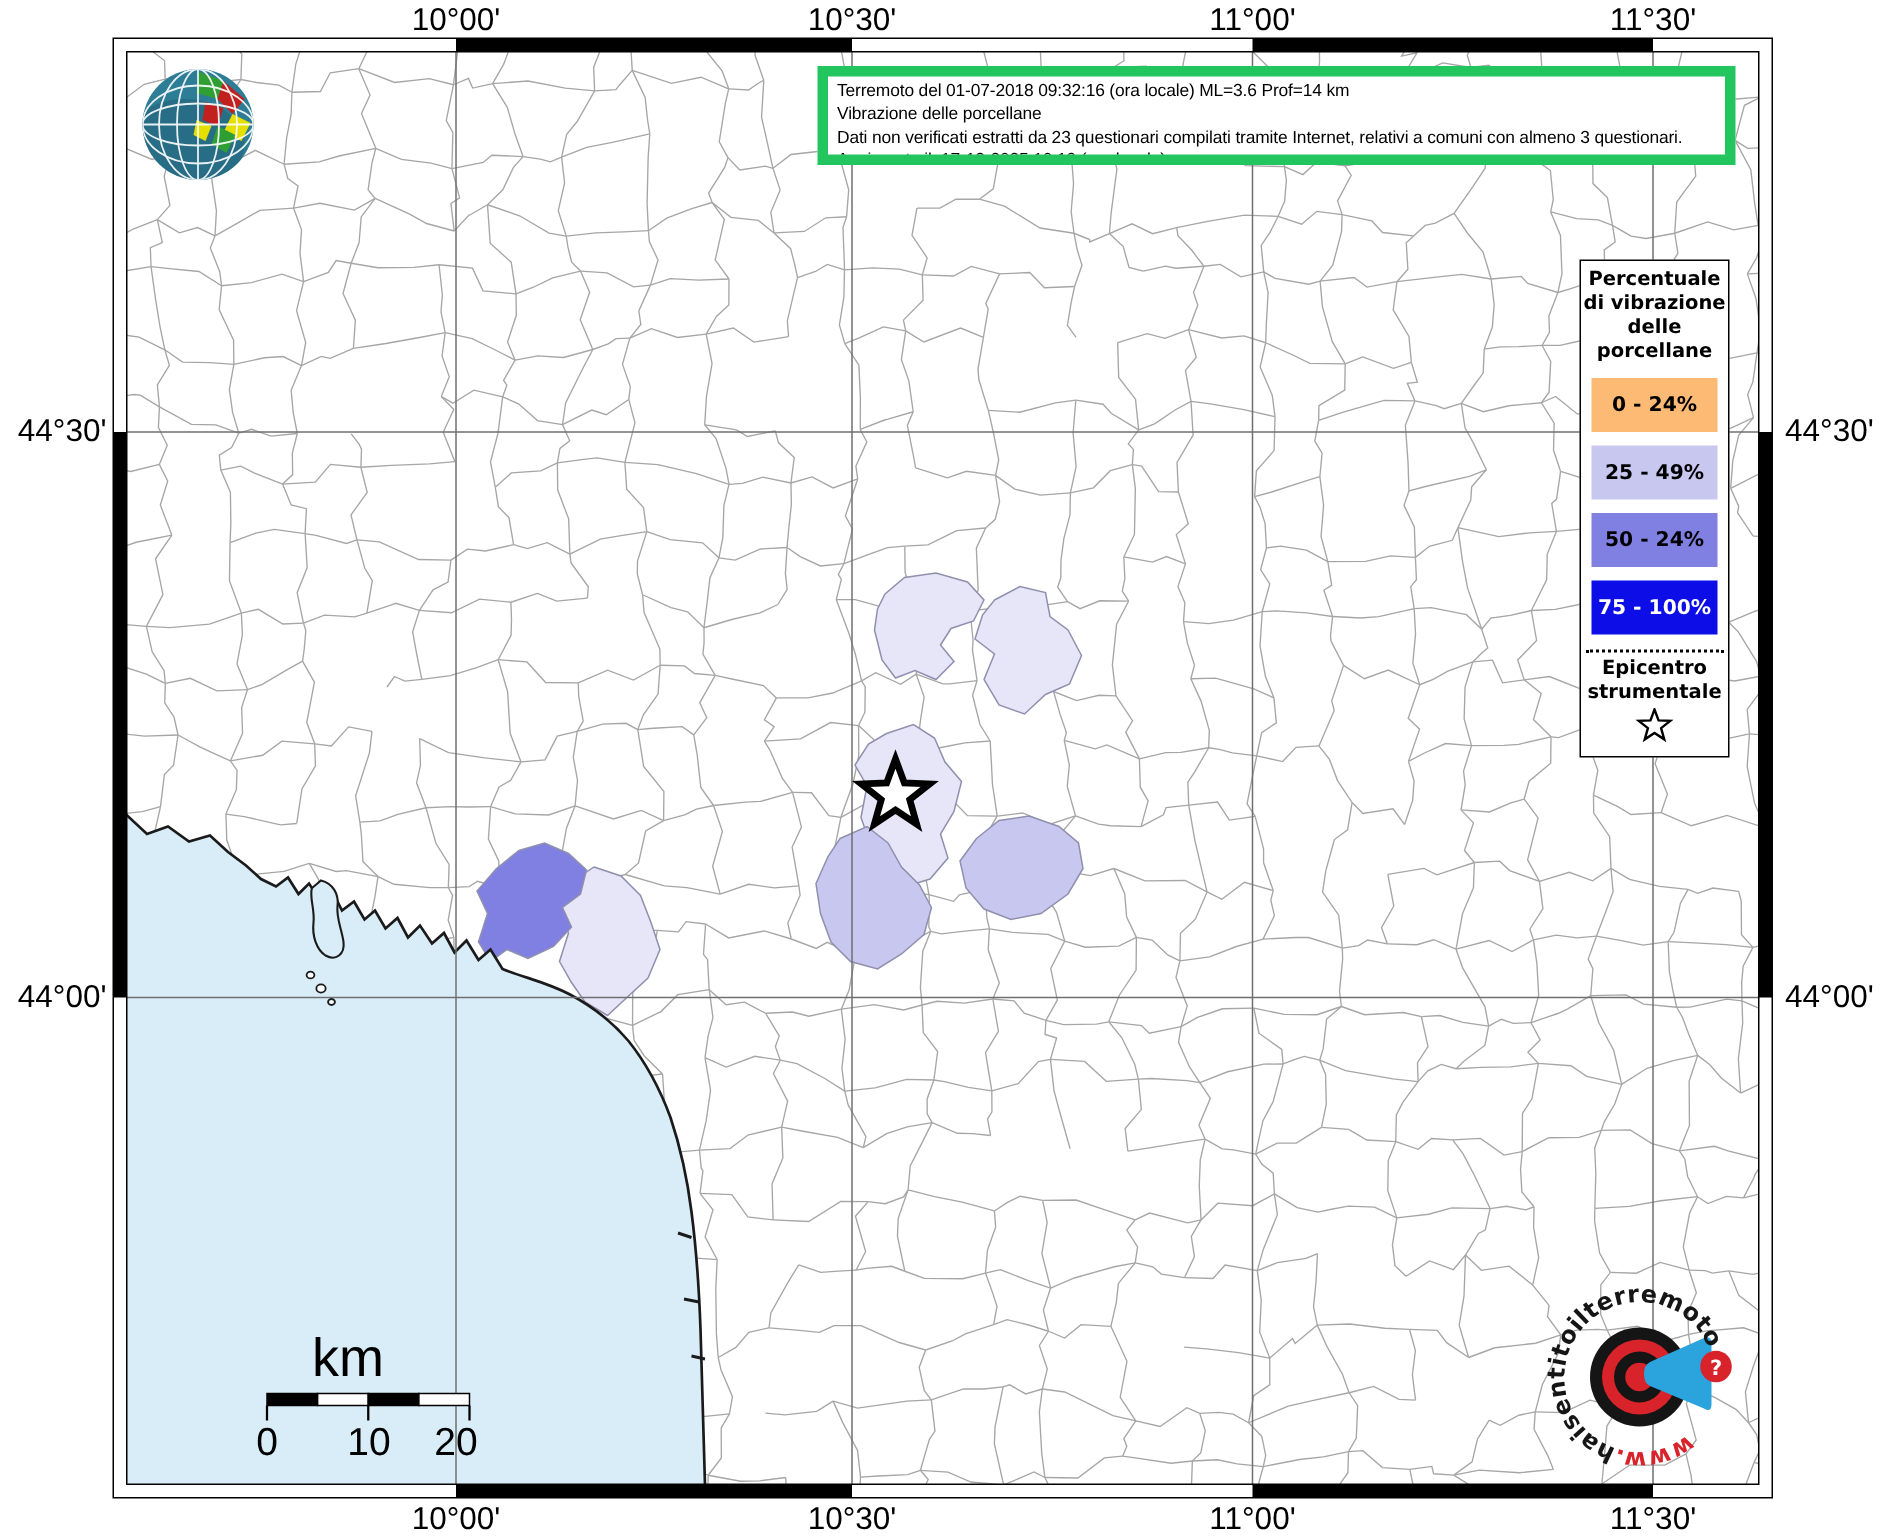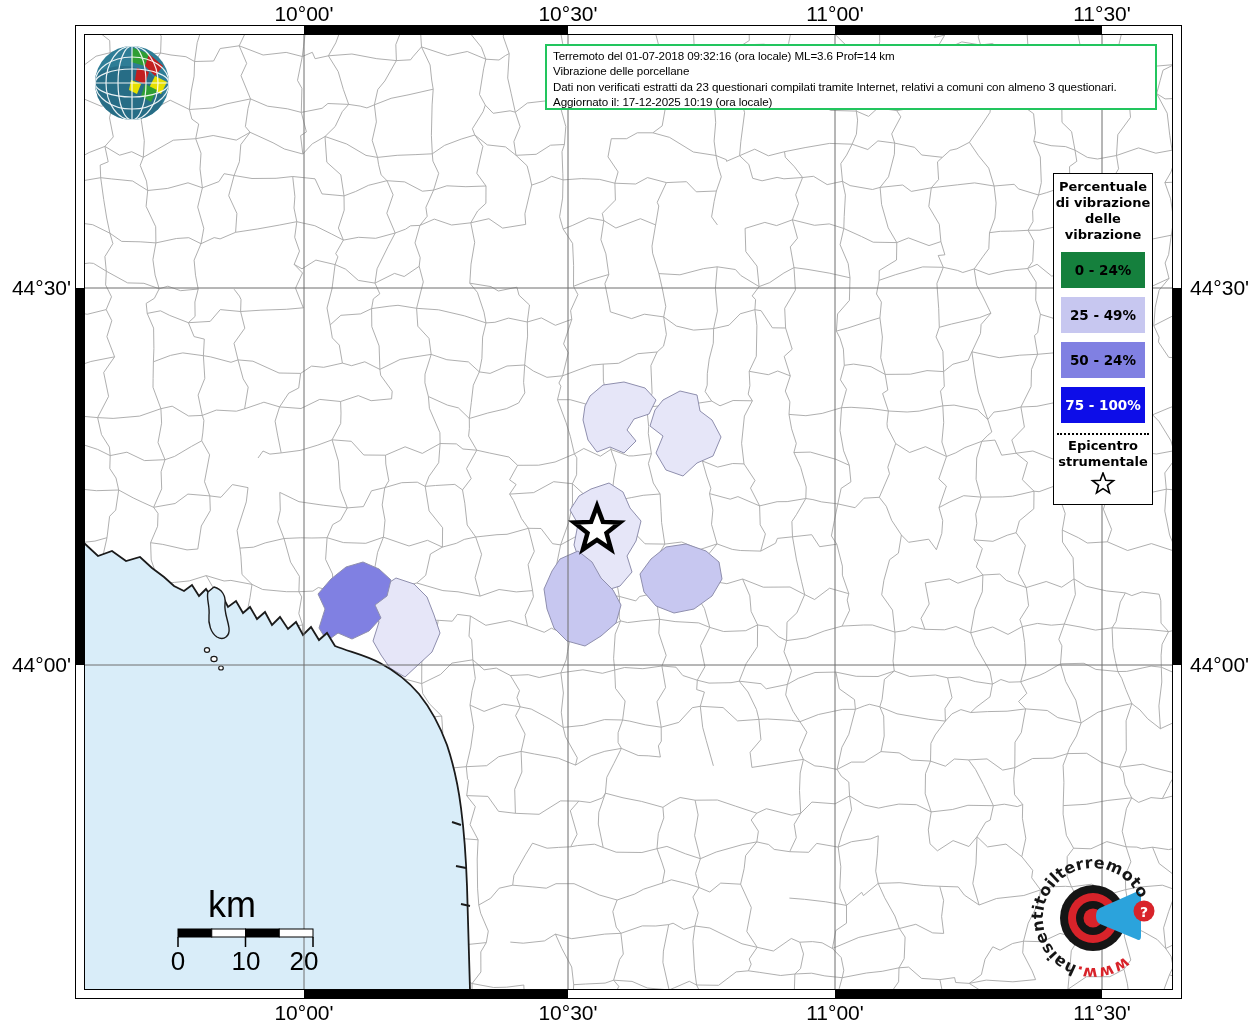--- a/index.html
+++ b/index.html
@@ -8,21 +8,21 @@
     font-family:"Liberation Sans",sans-serif;overflow:hidden;
   }
   #map-svg{position:absolute;left:0;top:0;}
   .axis-label{
     position:absolute;font-size:21px;color:#000;transform:translateX(-50%);
     white-space:nowrap;
   }
   .axis-label-side{position:absolute;font-size:21px;color:#000;white-space:nowrap;}
   .title-box{
     position:absolute;left:545px;top:44px;width:612px;height:66px;
-    background:#fff;border:2px solid #22c55e;box-sizing:border-box;
+    background:#fff;border:7px solid #22c55e;box-sizing:border-box;
     padding:2px 6px;font-size:11.6px;line-height:15.3px;color:#000;
     white-space:nowrap;overflow:hidden;letter-spacing:-0.1px;
   }
   .legend-box{
     position:absolute;left:1053px;top:173px;width:100px;height:332px;
     background:#fff;border:1px solid #000;box-sizing:border-box;
     text-align:center;font-family:"DejaVu Sans",sans-serif;
   }
   .legend-title{font-weight:bold;font-size:13px;line-height:16px;margin-top:5px;}
   .swatch{
@@ -1254,23 +1254,23 @@
   <div>Vibrazione delle porcellane</div>
   <div>Dati non verificati estratti da 23 questionari compilati tramite Internet, relativi a comuni con almeno 3 questionari.</div>
   <div>Aggiornato il: 17-12-2025 10:19 (ora locale)</div>
 </div>
 
 <div class="legend-box">
   <div class="legend-title">
     <div>Percentuale</div>
     <div>di vibrazione</div>
     <div>delle</div>
-    <div>vibrazione</div>
+    <div>porcellane</div>
   </div>
-  <div class="swatch" style="background: #15803d; color: rgb(0, 0, 0);">0 - 24%</div>
+  <div class="swatch" style="background: #fdba74; color: rgb(0, 0, 0);">0 - 24%</div>
   <div class="swatch" style="background: rgb(199, 199, 240); color: rgb(0, 0, 0); text-align: center;">25 - 49%</div>
   <div class="swatch" style="background: rgb(128, 128, 226); color: rgb(0, 0, 0);">50 - 24%</div>
   <div class="swatch" style="background: rgb(13, 13, 232); color: rgb(255, 255, 255);">75 - 100%</div>
   <div class="legend-divider"></div>
   <div class="legend-epi">
     <div>Epicentro</div>
     <div>strumentale</div>
   </div>
   <svg class="legend-star" width="26" height="24">
     <polygon points="0,-11 2.7,-3.7 10.5,-3.4 4.4,1.4 6.5,8.9 0,4.6 -6.5,8.9 -4.4,1.4 -10.5,-3.4 -2.7,-3.7" transform="translate(13,12)" fill="#fff" stroke="#000" stroke-width="1.6"></polygon>

